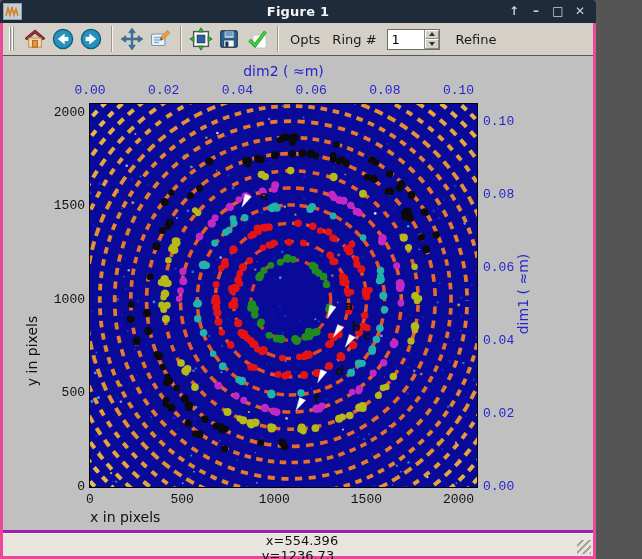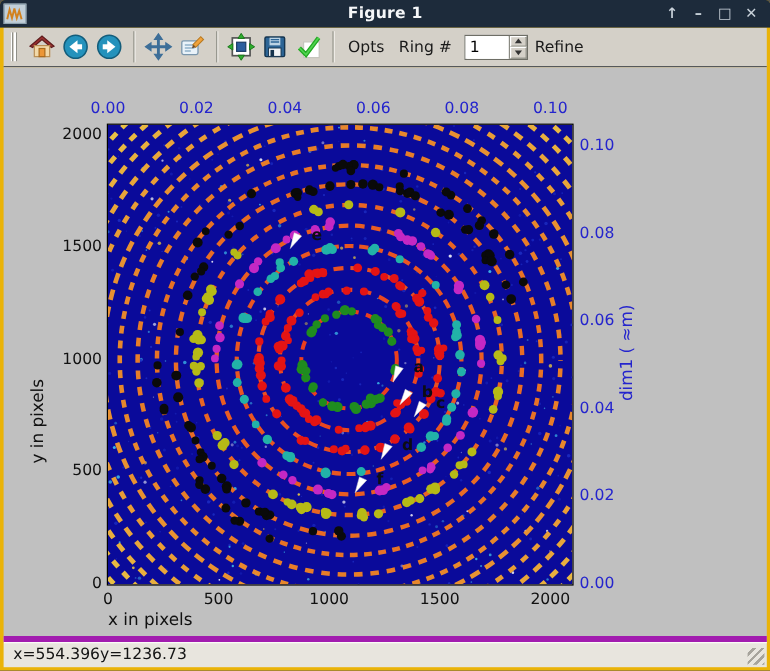--- a/index.html
+++ b/index.html
@@ -1,17 +1,17 @@
 <!DOCTYPE html>
 <html><head>
 <meta charset="utf-8">
 <style>
   * { margin:0; padding:0; box-sizing:border-box; }
   html,body { background:#555; font-family:"DejaVu Sans","Liberation Sans",sans-serif; }
-  .window{ position:relative; width:642px; height:559px; background:#eab308;
+  .window{ position:relative; width:596px; height:559px; background:#ec4899;
            border-radius:4px 4px 0 0; overflow:hidden; }
   
   .titlebar{ position:relative; height:23px; background:#1d2b3b;
              display:flex; align-items:center; }
   .win-icon{ width:19px; height:17px; margin-left:3px; background:#c2cfd8;
              border:1px solid #8fa3b0; display:flex; align-items:center; justify-content:center; }
   .title{ position:absolute; left:0; right:0; text-align:center;
           color:#f4f6f8; font-size:13px; font-weight:bold; letter-spacing:.2px; }
   .winbtns{ position:absolute; right:8px; top:0; height:23px; display:flex; gap:6px; align-items:center; }
   .winbtn{ color:#c9d2da; font-size:12px; font-weight:bold; width:16px; text-align:center;
@@ -38,30 +38,30 @@
   
   .canvas{ position:relative; height:474px; margin:0 3px; background:#c0c0c0; overflow:hidden; }
   #plot{ position:absolute; left:87px; top:48px; width:387px; height:383px; }
   #plot svg{ display:block; outline:1px solid #000; }
   .ax-title{ position:absolute; font-size:14px; color:#111; white-space:nowrap; }
   .ax-title.top{ left:87px; width:387px; text-align:center; top:7px; color:#2424cd; }
   .ax-title.bottom{ left:87px; width:387px; text-align:left; top:453px; }
   .ax-title.left{ left:-31px; top:287px; transform:rotate(-90deg); transform-origin:center; width:120px; text-align:center;}
   .ax-title.right{ left:460px; top:230px; transform:rotate(-90deg); transform-origin:center; width:120px;
                    text-align:center; color:#2424cd; }
-  .tick{ position:absolute; font-size:13px; color:#111; }
+  .tick{ position:absolute; font-size:13px; color:#111;font-family:Liberation Mono, monospace; }
   .tick.blue{ color:#2424cd; }
   .tick.xt{ width:56px; text-align:center; top:436px; }
   .tick.tt{ width:56px; text-align:center; top:27px; }
   .tick.lt{ width:46px; text-align:right; left:36px; }
   .tick.rt{ width:46px; text-align:left; left:480px; }
   
   .statusbar{ position:relative; height:26px; margin:0 3px; background:#e8e5de;
-              border-top:5px solid #a21caf; box-shadow:inset 0 1px 0 #fbfaf7;
-              display:flex; align-items:center; font-size:13px; color:#141414; }
+              border-top:3px solid #a21caf; box-shadow:inset 0 1px 0 #fbfaf7;
+              display:flex; align-items:center; font-size:13px; color:#141414;flex-direction:column; }
   .statusbar .sx{ margin-left:8px; }
   .statusbar .sy{ }
   .gripsz{ position:absolute; right:2px; bottom:2px; width:14px; height:14px;
            background:repeating-linear-gradient(135deg,transparent 0 3px,#a7a49c 3px 5px); }
 </style>
 </head>
 <body>
 
 <div class="window">
 
@@ -170,24 +170,25 @@
       <input value="1" style="">
       <div class="spinbtns">
         <div class="spinb up">
             <i></i>
           </div>
         <div class="spinb dn">
             <i></i>
           </div>
       </div>
     </div>
-    <span class="tlabel" style="margin-left:0;">Refine</span>
+    <span class="tlabel" style="margin-left:10px;">Refine</span>
   </div>
 
   <div class="canvas">
+    <div class="ax-title top">dim2 ( ≈m)</div>
     <div class="ax-title bottom">x in pixels</div>
     <div class="ax-title left">y in pixels</div>
     <div class="ax-title right">dim1 ( ≈m)</div>
     <div id="plot">
         <svg width="387" height="383" viewBox="0 0 387 383">
           <rect x="0" y="0" width="387" height="383" fill="#0a0a9a"></rect>
           <circle cx="101.4" cy="63.0" r="1.37" fill="#eecf3e" opacity="0.76"></circle>
           <circle cx="143.0" cy="84.1" r="1.44" fill="#3fc4ee" opacity="0.53"></circle>
           <circle cx="141.6" cy="151.4" r="0.91" fill="#1c2cc2" opacity="0.63"></circle>
           <circle cx="111.5" cy="269.2" r="0.91" fill="#1c2cc2" opacity="0.60"></circle>

